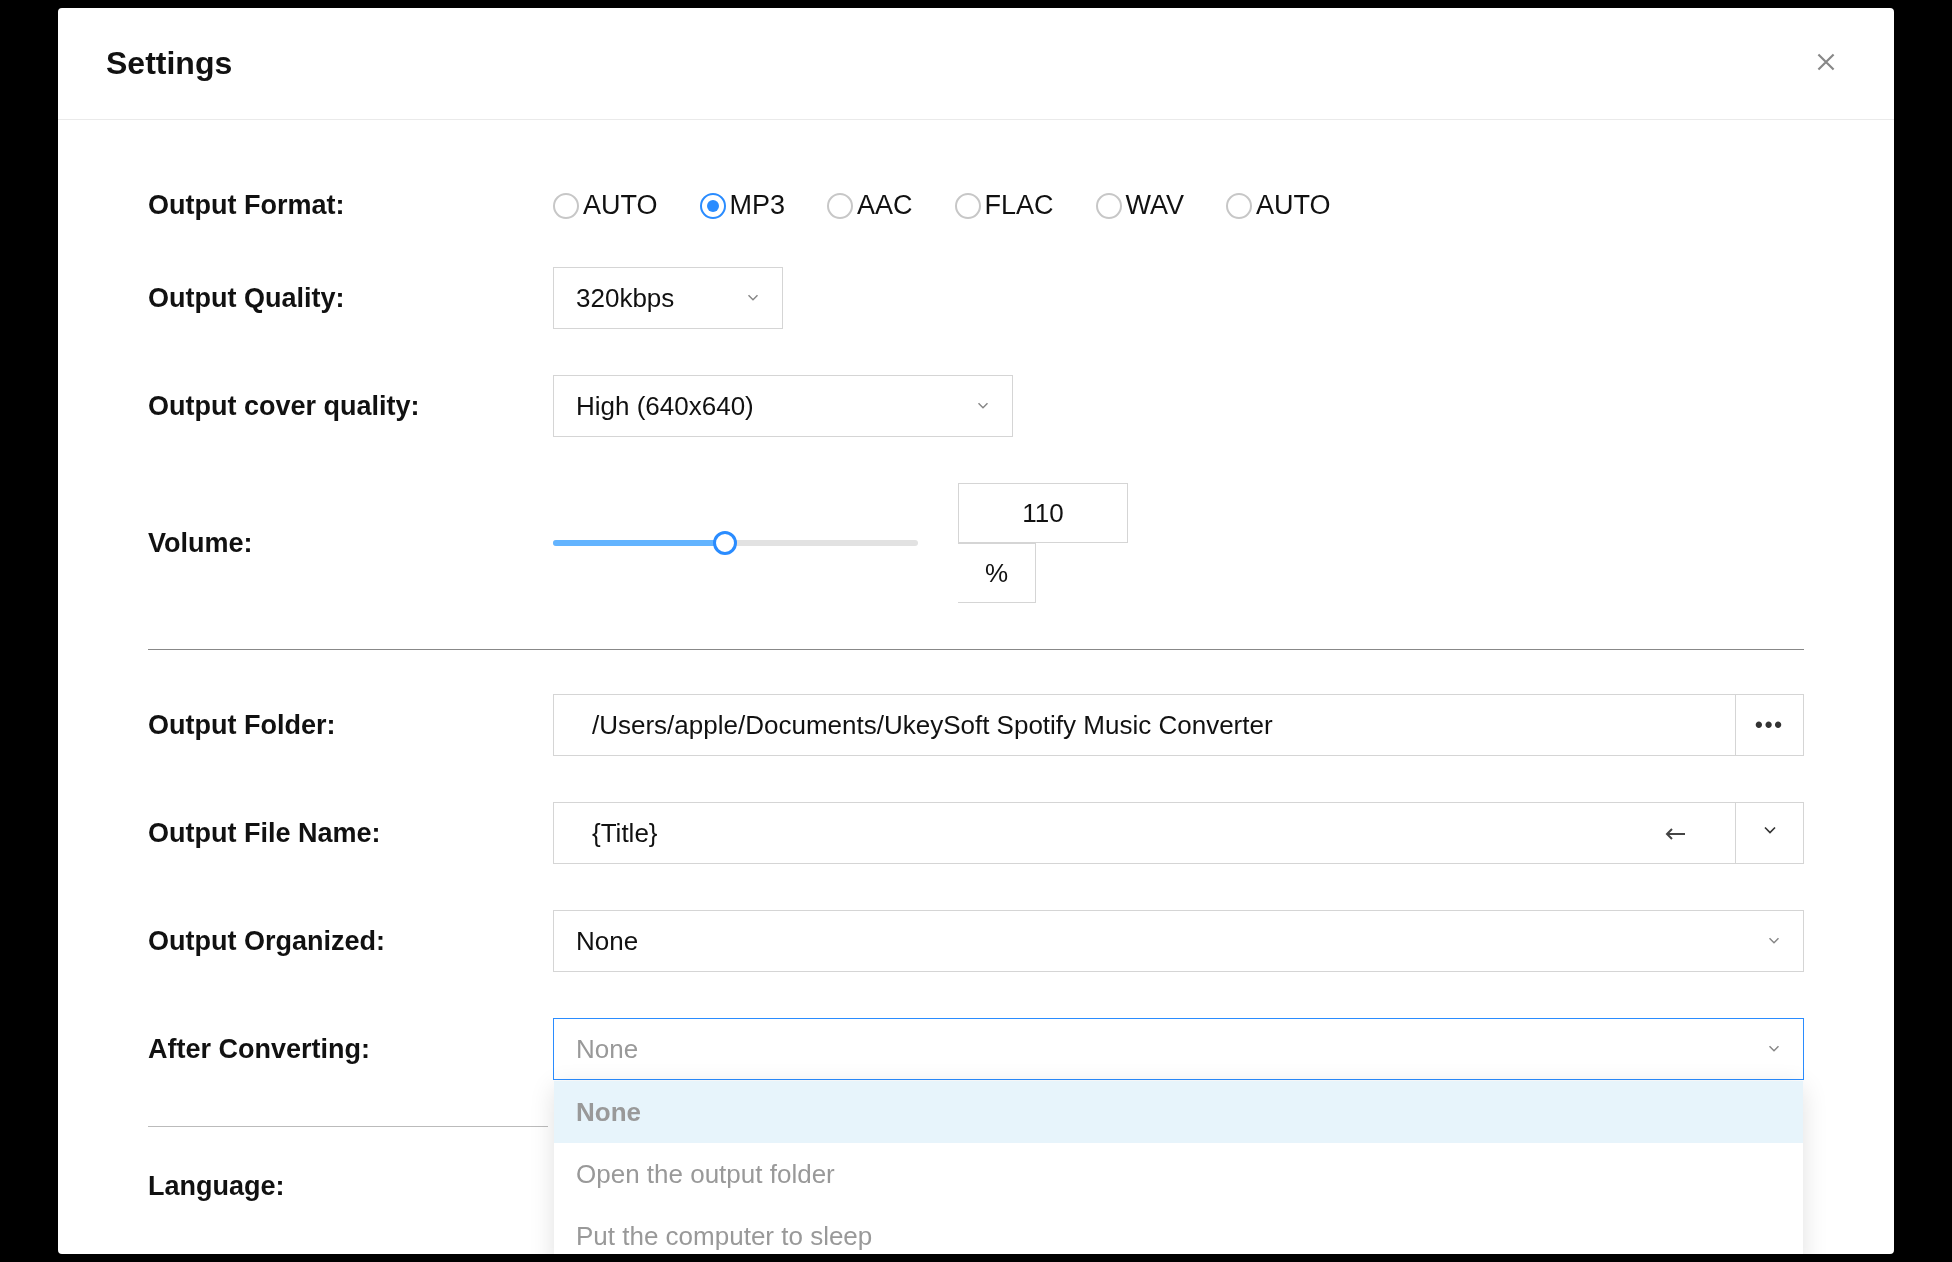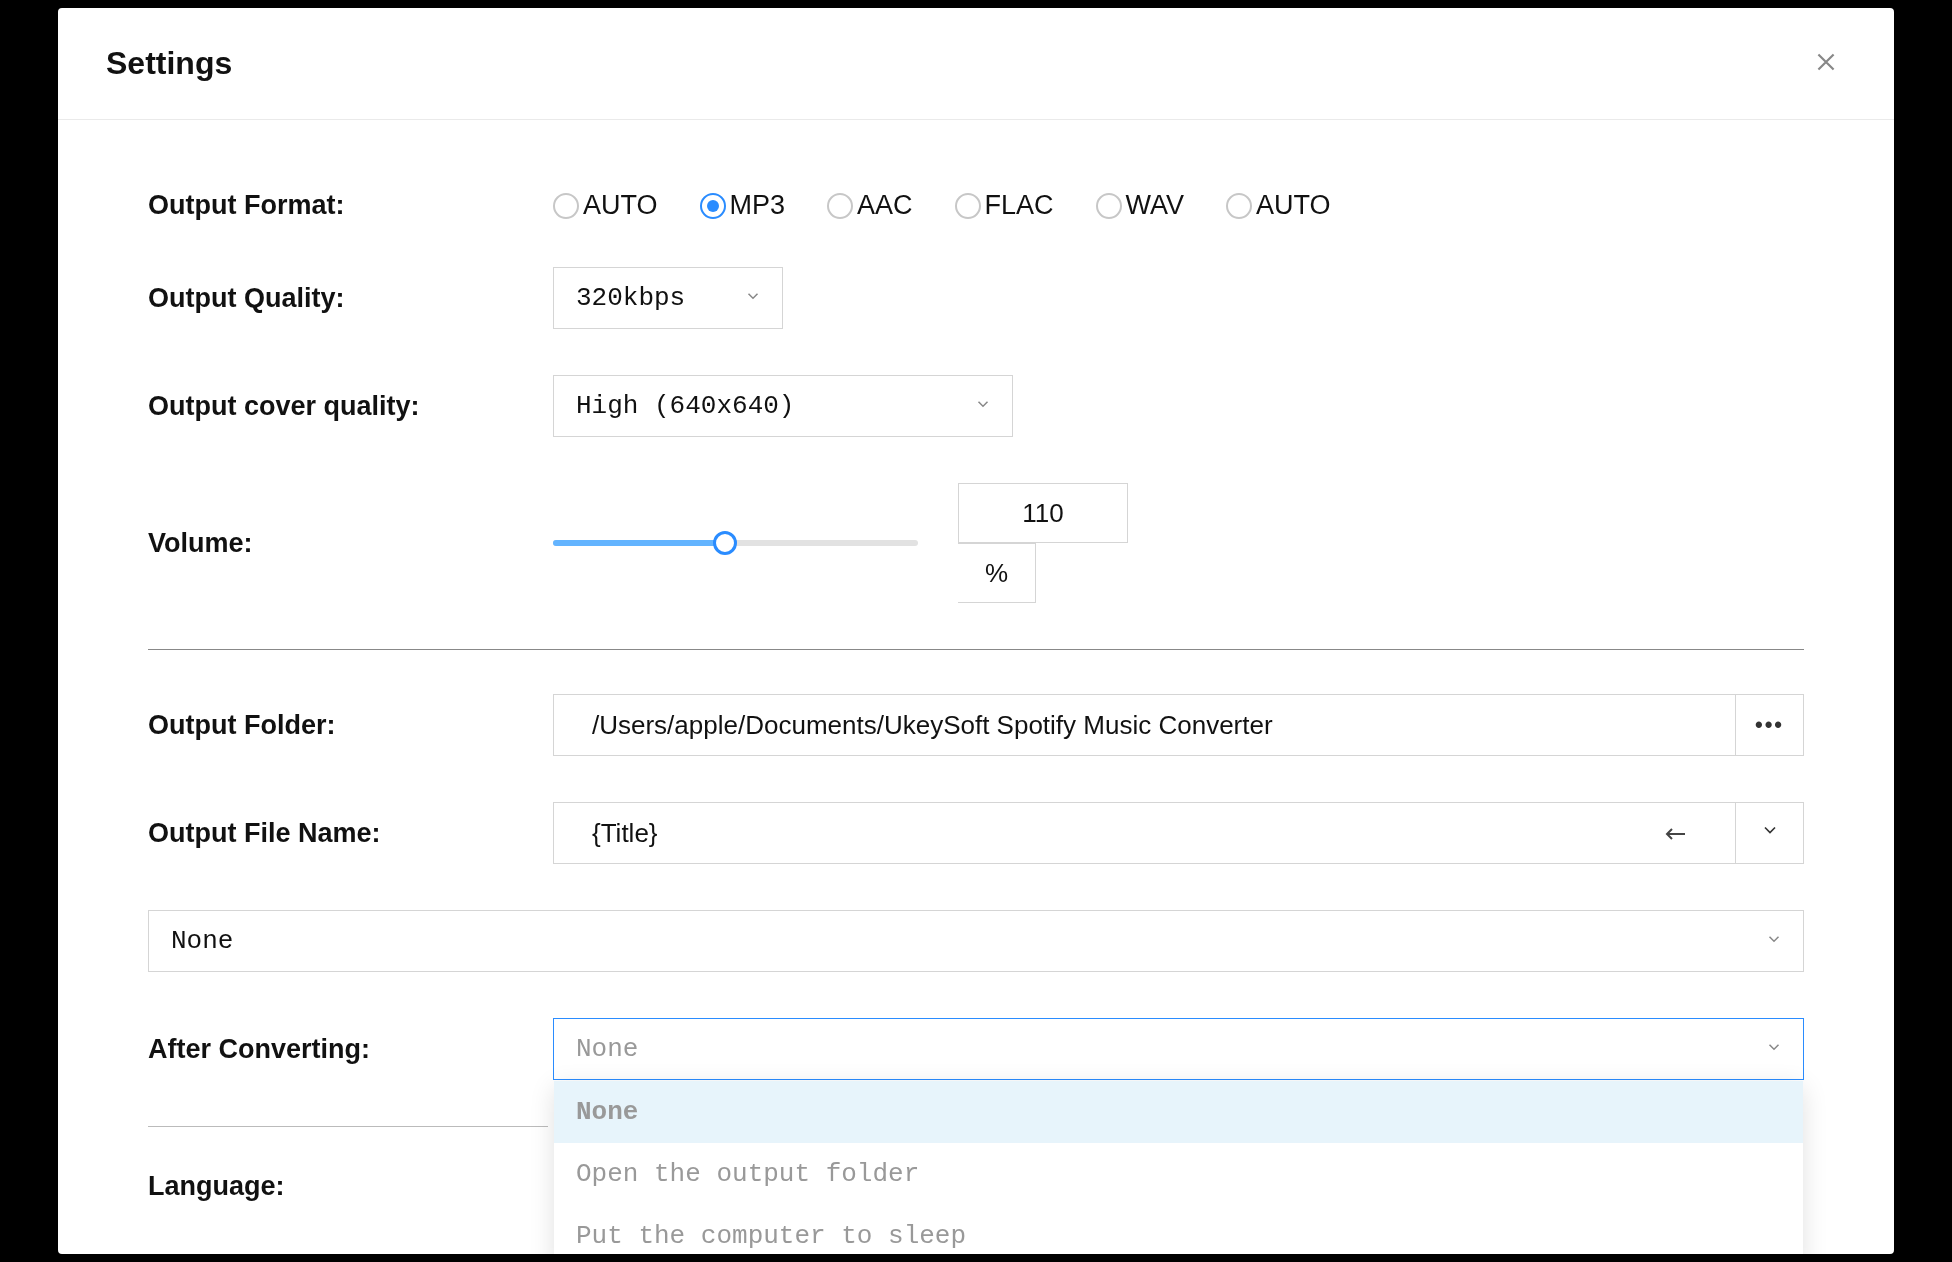--- a/index.html
+++ b/index.html
@@ -93,21 +93,20 @@
   .select {
     border: 1px solid #d5d5d5;
     height: 62px;
     display: flex;
     align-items: center;
     padding: 4px 22px;
     font-size: 26px;
     position: relative;
     cursor: pointer;
     background: #fff;
-    font-family: Liberation Mono, monospace;
   }
   .select .caret {
     position: absolute;
     right: 20px;
     top: 50%;
     transform: translateY(-50%);
     color: #888;
   }
   .select .caret svg { width: 18px; height: 18px; stroke: currentColor; stroke-width: 2; fill: none; }
 
@@ -349,20 +348,21 @@
               <svg viewBox="0 0 24 24">
                   <path d="M6 9l6 6 6-6"></path>
                 </svg>
             </span>
           </div>
         </div>
       </div>
     </div>
 
     <div class="row">
+      <div class="row-label">Output Organized:</div>
       <div class="row-control">
         <div class="select full">
           <span>None</span>
           <span class="caret">
             <svg viewBox="0 0 24 24">
                 <path d="M6 9l6 6 6-6"></path>
               </svg>
           </span>
         </div>
       </div>

